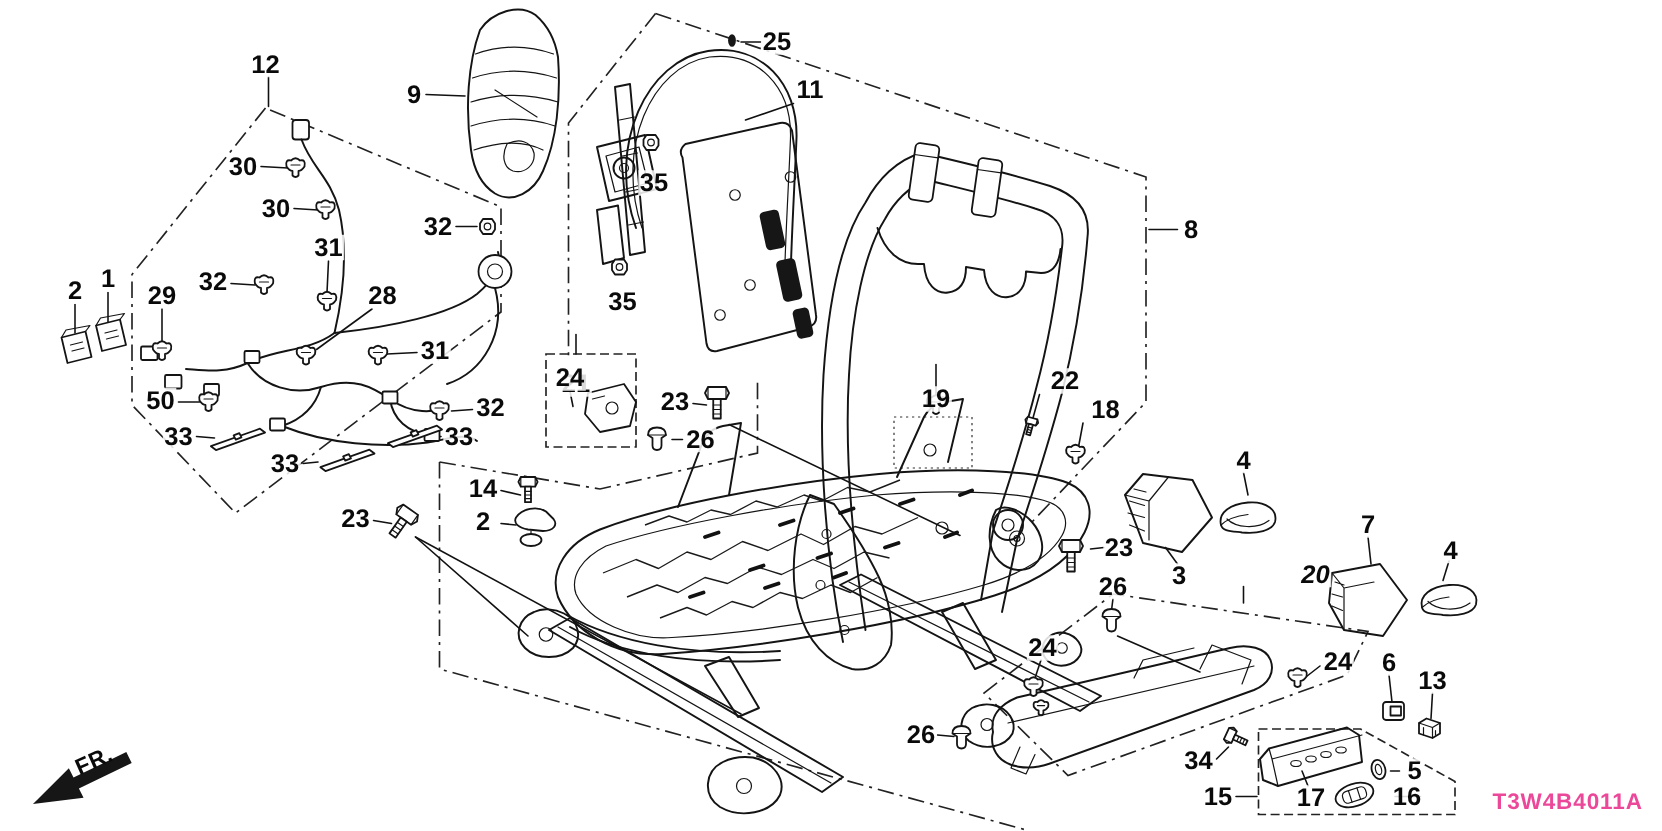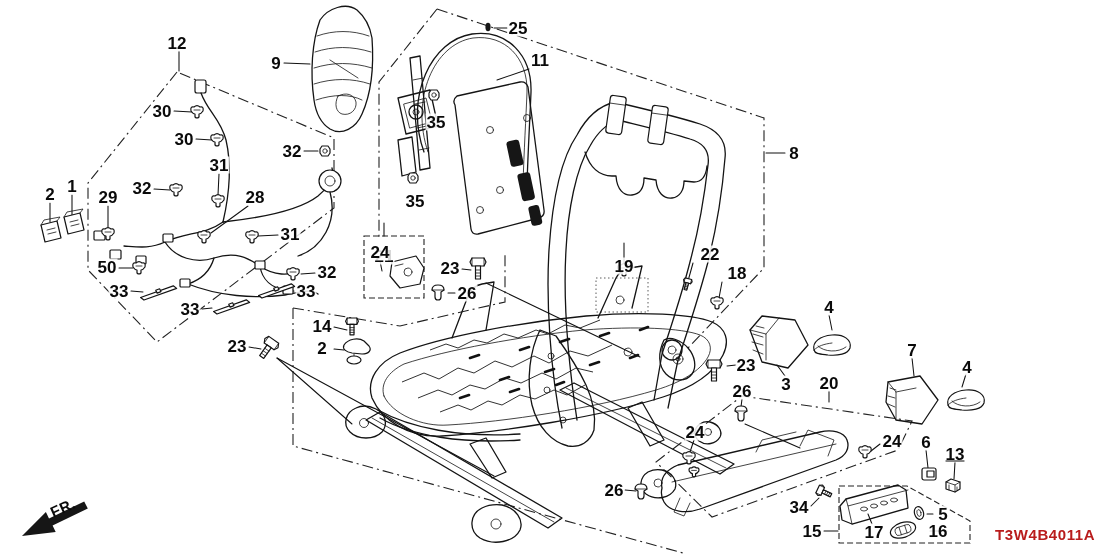--- a/index.html
+++ b/index.html
@@ -15,21 +15,21 @@
   .bx{fill:none;stroke:#222;stroke-width:1.1;stroke-dasharray:6 3;}
   .ld{fill:none;stroke:#111;stroke-width:1.05;stroke-linecap:round;}
   .fillw{fill:#fff;stroke:#141414;stroke-width:1.2;stroke-linejoin:round;}
   .fillk{fill:#161616;stroke:none;}
   .dotted{fill:none;stroke:#333;stroke-width:0.8;stroke-dasharray:1.5 2.5;}
   .callout{position:absolute;transform:translate(-50%,-50%);font-size:17px;font-weight:bold;
            color:#0a0a0a;background:rgba(255,255,255,.85);padding:0 1px;line-height:1;white-space:nowrap;}
   .fr-label{position:absolute;left:50px;top:499px;font-size:15px;font-weight:bold;color:#0a0a0a;
             transform:rotate(-24deg);letter-spacing:.5px;}
   .diagram-code{position:absolute;left:995px;top:526px;font-size:15px;font-weight:bold;
-                color:#b91c1c;letter-spacing:.6px;}
+                color:#ec4899;letter-spacing:.6px;}
 </style>
 </head>
 <body>
 
 <div class="stage">
 
 <svg width="1108" height="554" viewBox="0 0 1108 554">
   <defs>
     <g id="ic-clip">
       <path class="fillw" d="M-6,-1 Q-7,-6 -3,-5 Q0,-8 3,-5 Q7,-6 6,-1 Q4,2 2,2 L2,5 Q0,7 -2,5 L-2,2 Q-4,2 -6,-1 Z"></path>
@@ -335,28 +335,28 @@
       <span class="callout" style="left: 829px; top: 307px;">4</span>
       <span class="callout" style="left: 967px; top: 367px;">4</span>
       <span class="callout" style="left: 943px; top: 514px;">5</span>
       <span class="callout" style="left: 926px; top: 442px;">6</span>
       <span class="callout" style="left: 912px; top: 350px;">7</span>
       <span class="callout" style="left: 794px; top: 153px;">8</span>
       <span class="callout" style="left: 276px; top: 63px;">9</span>
       <span class="callout" style="left: 322px; top: 348px;">2</span>
       <span class="callout" style="left: 540px; top: 60px;">11</span>
       <span class="callout" style="left: 177px; top: 43px;">12</span>
-      <span class="callout" style="left: 955px; top: 454px; text-decoration: underline;">13</span>
+      <span class="callout" style="left: 955px; top: 454px;">13</span>
       <span class="callout" style="left: 322px; top: 326px;">14</span>
       <span class="callout" style="left: 812px; top: 531px;">15</span>
       <span class="callout" style="left: 938px; top: 531px;">16</span>
       <span class="callout" style="left: 874px; top: 532px;">17</span>
       <span class="callout" style="left: 722px; top: 273px; margin-left: 15px;">18</span>
       <span class="callout" style="left: 624px; top: 234px; margin-top: 32px;">19</span>
-      <span class="callout" style="left: 829px; top: 383px;">20</span>
+      <span class="callout" style="left: 877px; top: 383px; font-style: italic;">20</span>
       <span class="callout" style="left: 384px; top: 214px; margin-top: 42px;">21</span>
       <span class="callout" style="left: 694px; top: 254px; margin-left: 16px;">22</span>
       <span class="callout" style="left: 450px; top: 268px;">23</span>
       <span class="callout" style="left: 237px; top: 346px;">23</span>
       <span class="callout" style="left: 746px; top: 365px;">23</span>
       <span class="callout" style="left: 380px; top: 252px;">24</span>
       <span class="callout" style="left: 695px; top: 432px;">24</span>
       <span class="callout" style="left: 892px; top: 441px;">24</span>
       <span class="callout" style="left: 518px; top: 28px;">25</span>
       <span class="callout" style="left: 467px; top: 293px;">26</span>

